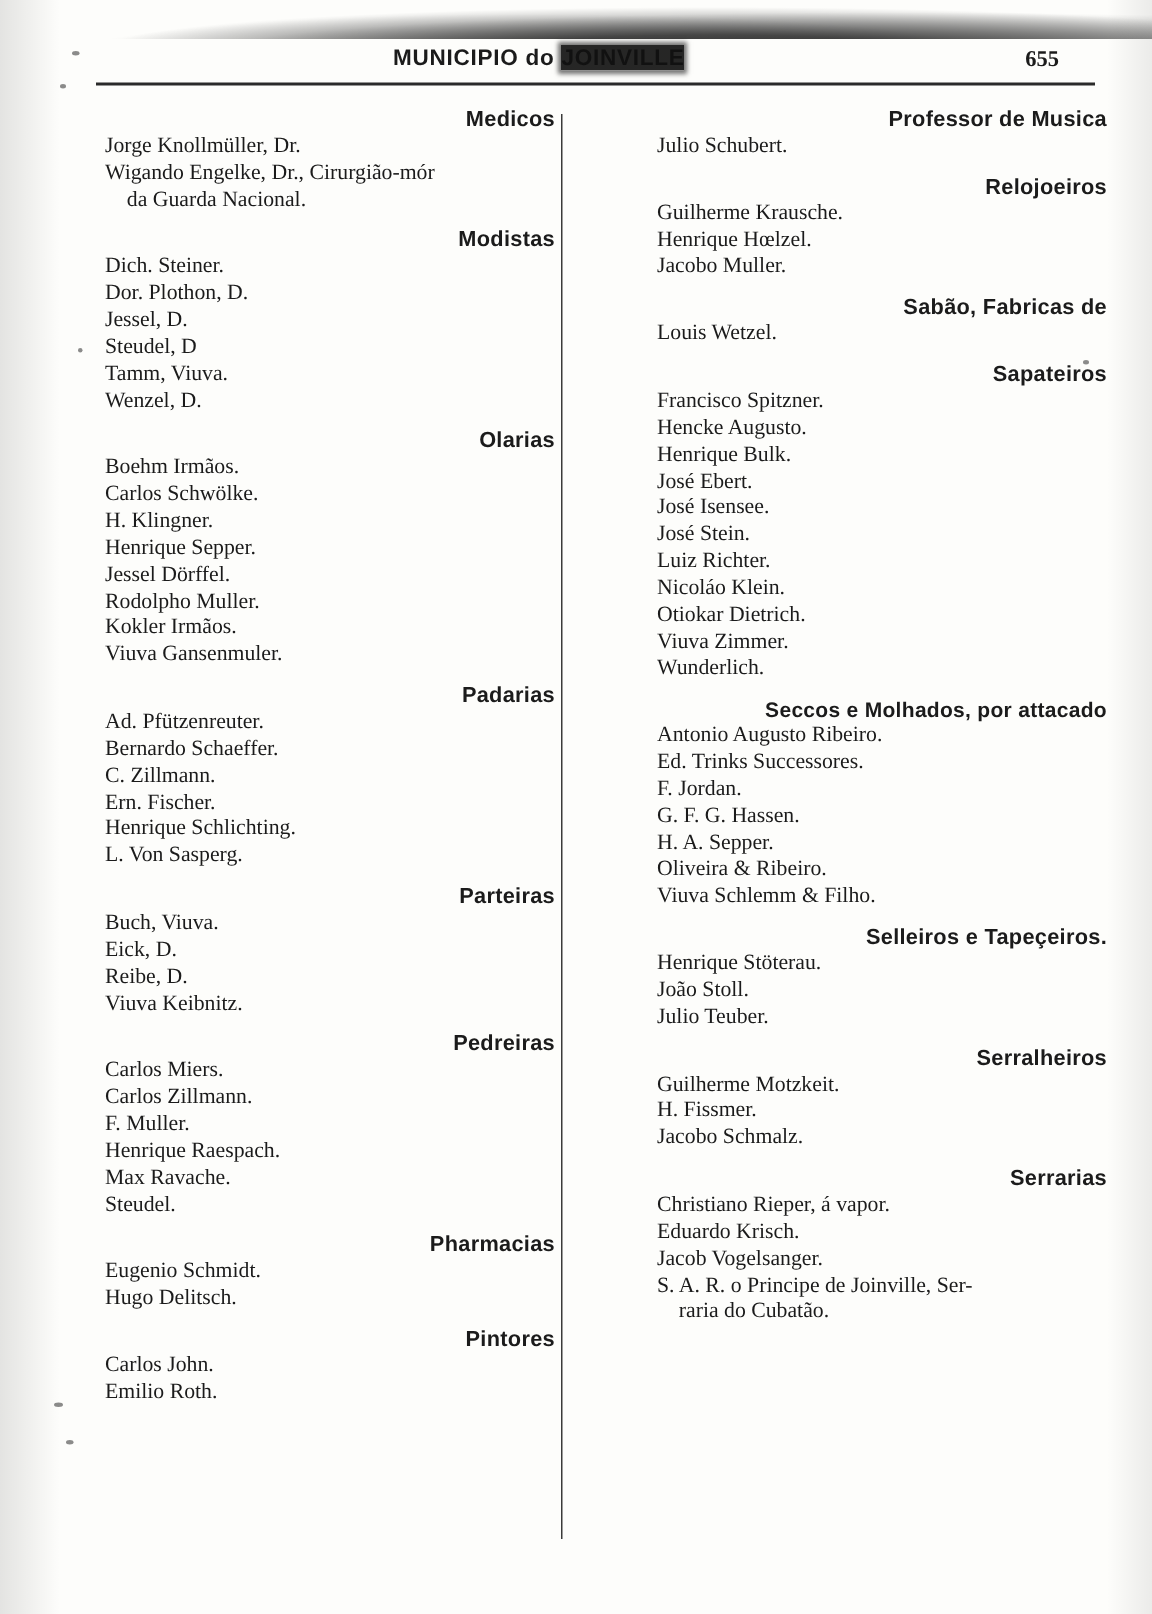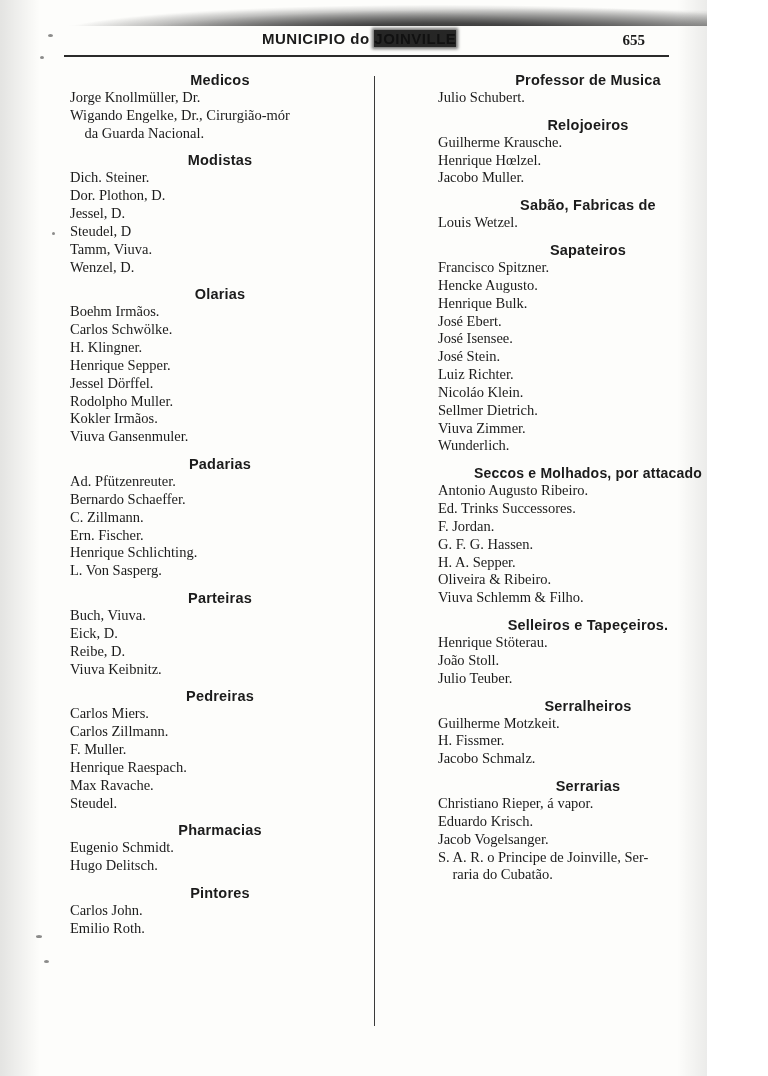--- a/index.html
+++ b/index.html
@@ -2,21 +2,21 @@
 <html><head>
 <meta charset="utf-8">
 <style>
   html, body {
     margin: 0;
     padding: 0;
     background: #ffffff;
   }
   .page {
     position: relative;
-    width: 707px;
+    width: 768px;
     height: 1076px;
     background: #fdfdfb;
     overflow: hidden;
     font-family: "Liberation Serif", serif;
     color: #1b1b1b;
   }
   
   .scan-top {
     position: absolute;
     top: 0; left: 0; right: 0; height: 26px;
@@ -105,21 +105,21 @@
     top: 4px;
     height: 950px;
     border-left: 1.5px solid #3a3a3a;
   }
 
   .sect { margin: 0 0 10px 0; }
   .sect-title {
     font-family: "Liberation Sans", sans-serif;
     font-size: 14.5px;
     font-weight: bold;
-    text-align: center;
+    text-align: right;
     margin: 0 0 1px 0;
     letter-spacing: 0.2px;
   }
   .sect-title.wide { font-size: 14px; }
   .entry {
     font-size: 14.5px;
     line-height: 1.23;
     white-space: pre-wrap;
   }
 </style>
@@ -247,21 +247,21 @@
       <div class="sect">
         <div class="sect-title">Sapateiros</div>
         <div class="entry">Francisco Spitzner.</div>
         <div class="entry">Hencke Augusto.</div>
         <div class="entry">Henrique Bulk.</div>
         <div class="entry">José Ebert.</div>
         <div class="entry">José Isensee.</div>
         <div class="entry">José Stein.</div>
         <div class="entry">Luiz Richter.</div>
         <div class="entry">Nicoláo Klein.</div>
-        <div class="entry">Sellmer Dietrich.</div>
+        <div class="entry">Otiokar Dietrich.</div>
         <div class="entry">Viuva Zimmer.</div>
         <div class="entry">Wunderlich.</div>
       </div>
 
       <div class="sect">
         <div class="sect-title wide">Seccos e Molhados, por attacado</div>
         <div class="entry">Antonio Augusto Ribeiro.</div>
         <div class="entry">Ed. Trinks Successores.</div>
         <div class="entry">F. Jordan.</div>
         <div class="entry">G. F. G. Hassen.</div>

